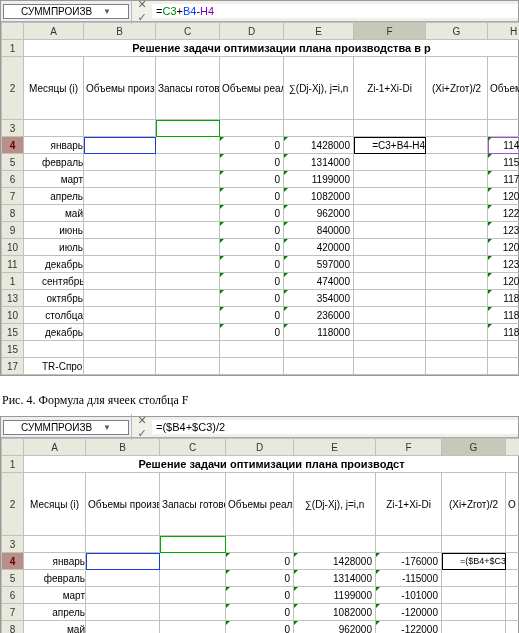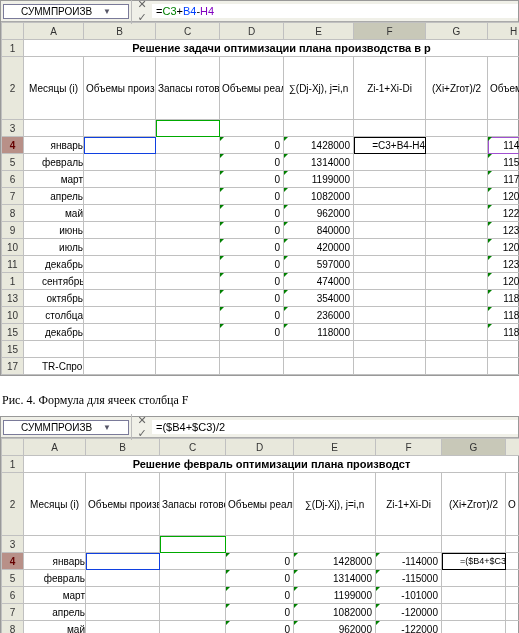--- a/index.html
+++ b/index.html
@@ -286,21 +286,21 @@
           <th class="ch">B</th>
           <th class="ch">C</th>
           <th class="ch">D</th>
           <th class="ch">E</th>
           <th class="ch">F</th>
           <th class="ch ch-sel">G</th>
           <th class="ch"></th>
     </tr>
     <tr class="r1">
           <th class="rh">1</th>
-          <td colspan="8">Решение февраль оптимизации плана производст</td>
+          <td colspan="8">Решение задачи оптимизации плана производст</td>
         </tr>
     <tr class="r2">
           <th class="rh">2</th>
       <td>Месяцы (i)</td>
           <td>Объемы производства (Xi)</td>
           <td>Запасы готовой продукции (Zгот)</td>
           <td>Объемы реализации (Xi+Zi-1-Zi)</td>
           <td>∑(Dj-Xj), j=i,n</td>
           <td>Zi-1+Xi-Di</td>
           <td>(Xi+Zгот)/2</td>
@@ -319,21 +319,21 @@
         </tr>
     </tbody>
       <tbody id="s2body">
         <tr>
           <th class="rh rh-sel">4</th>
     <td class="d">январь</td>
     <td class="blue-sel"></td>
           <td></td>
     <td class="n gm">0</td>
     <td class="n gm">1428000</td>
-    <td class="n gm">-114000</td>
+    <td class="n gm">-176000</td>
     <td class="sel d" style="font-size:9px">=($B4+$C3)/2</td>
     <td></td>
         </tr>
         <tr>
           <th class="rh ">5</th>
     <td class="d">февраль</td>
     <td class=""></td>
           <td></td>
     <td class="n gm">0</td>
     <td class="n gm">1314000</td>

